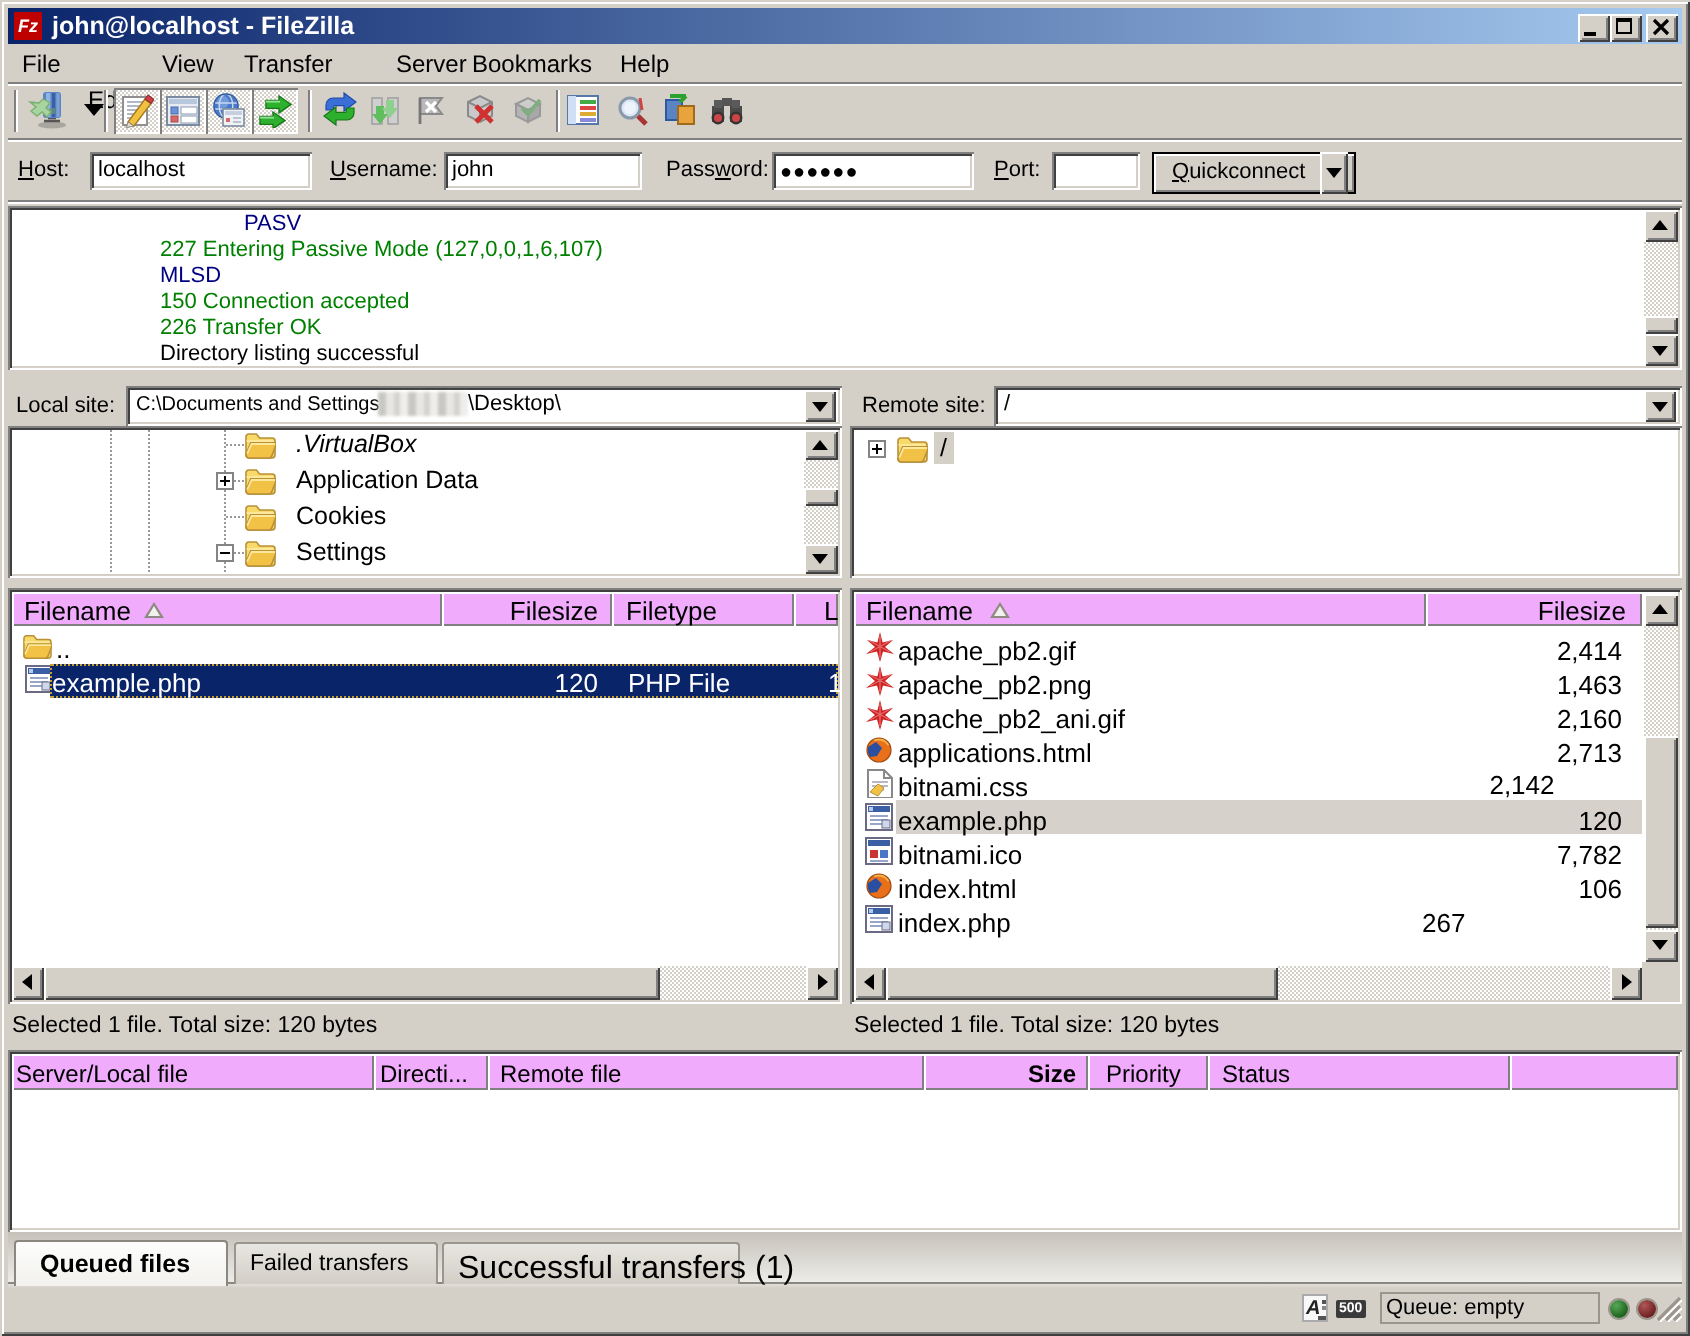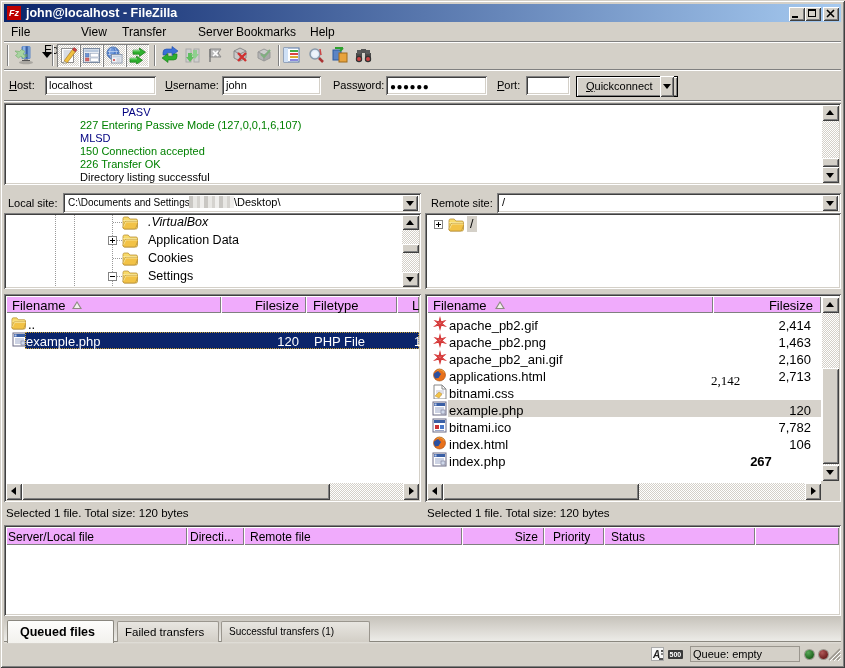--- a/index.html
+++ b/index.html
@@ -433,42 +433,42 @@
       <div class="lbl" style="left:284px; top:37px; width:100px; text-align:right;">2,160</div>
       <svg class="abs" style="left:5px; top:52px;" width="15" height="15" viewBox="0 0 15 15">
           <use href="#htmlball"></use>
         </svg>
       <span class="lbl" style="left:22px; top:54px;">applications.html</span>
       <div class="lbl" style="left:284px; top:54px; width:100px; text-align:right;">2,713</div>
       <svg class="abs" style="left:5px; top:69px;" width="15" height="15" viewBox="0 0 15 15">
           <use href="#csspage"></use>
         </svg>
       <span class="lbl" style="left:22px; top:71px;">bitnami.css</span>
-      <div class="lbl" style="left:284px; top:58px; width:100px; text-align:left;font-family:Liberation Serif, serif;">2,142</div>
+      <div class="lbl" style="left:284px; top:70px; width:100px; text-align:center;">2,142</div>
       <div class="abs" style="left:21px; top:85px; width:373px; height:17px; background:#D6D2CB;"></div>
       <svg class="abs" style="left:5px; top:86px;" width="15" height="15" viewBox="0 0 15 15">
           <use href="#phpfile"></use>
         </svg>
       <span class="lbl" style="left:22px; top:88px;">example.php</span>
       <div class="lbl" style="left:284px; top:88px; width:100px; text-align:right;">120</div>
       <svg class="abs" style="left:5px; top:103px;" width="15" height="15" viewBox="0 0 15 15">
           <use href="#icofile"></use>
         </svg>
       <span class="lbl" style="left:22px; top:105px;">bitnami.ico</span>
       <div class="lbl" style="left:284px; top:105px; width:100px; text-align:right;">7,782</div>
       <svg class="abs" style="left:5px; top:120px;" width="15" height="15" viewBox="0 0 15 15">
           <use href="#htmlball"></use>
         </svg>
       <span class="lbl" style="left:22px; top:122px;">index.html</span>
       <div class="lbl" style="left:284px; top:122px; width:100px; text-align:right;">106</div>
       <svg class="abs" style="left:5px; top:137px;" width="15" height="15" viewBox="0 0 15 15">
           <use href="#phpfile"></use>
         </svg>
       <span class="lbl" style="left:22px; top:139px;">index.php</span>
-      <div class="lbl" style="left:284px; top:139px; width:100px; text-align:center;font-weight:bold;">267</div>
+      <div class="lbl" style="left:284px; top:139px; width:100px; text-align:left;">267</div>
     </div>
 
     <div class="abs checker" style="left:397px; top:3px; width:17px; height:184px;">
       <div class="abs raised" style="left:0; top:0; width:17px; height:16px;">
         <div class="tri" style="left:4px; top:5px; border-left:4px solid transparent; border-right:4px solid transparent; border-bottom:5px solid #000;"></div>
       </div>
       <div class="abs raised" style="left:0; top:71px; width:17px; height:96px;"></div>
       <div class="abs raised" style="left:0; top:168px; width:17px; height:16px;">
         <div class="tri" style="left:4px; top:5px; border-left:4px solid transparent; border-right:4px solid transparent; border-top:5px solid #000;"></div>
       </div>
@@ -496,21 +496,21 @@
       <div class="abs raised1" style="left:0; top:0; width:181px; height:18px;">
           <span class="lbl" style="left:2px; top:3px;">Server/Local file</span>
         </div>
       <div class="abs raised1" style="left:181px; top:0; width:57px; height:18px;">
           <span class="lbl" style="left:3px; top:3px;">Directi...</span>
         </div>
       <div class="abs raised1" style="left:238px; top:0; width:218px; height:18px;">
           <span class="lbl" style="left:6px; top:3px;">Remote file</span>
         </div>
       <div class="abs raised1" style="left:456px; top:0; width:82px; height:18px;">
-          <span class="lbl" style="right:6px; top:3px;">Size</span>
+          <span class="lbl" style="right:6px; top:3px;font-weight:bold;">Size</span>
         </div>
       <div class="abs raised1" style="left:538px; top:0; width:60px; height:18px;">
           <span class="lbl" style="left:9px; top:3px;">Priority</span>
         </div>
       <div class="abs raised1" style="left:598px; top:0; width:151px; height:18px;">
           <span class="lbl" style="left:7px; top:3px;">Status</span>
         </div>
       <div class="abs raised1" style="left:749px; top:0; width:84px; height:18px;"></div>
     </div>
   </div>
@@ -518,21 +518,21 @@
 
 <div class="abs" id="tabs" style="left:4px; top:616px; width:837px; height:28px; background:linear-gradient(#C6C2BA,#ECEBE7 88%,#D4D0C8);">
   <div class="abs" style="left:0px; top:25px; width:837px; height:1px; background:#8A877F;"></div>
   <div class="abs" style="left:3px; top:4px; width:107px; height:23px; background:linear-gradient(#FDFDFC,#F2F1ED); border:1px solid #8A877F; border-bottom:none; border-radius:2px 2px 0 0;">
     <span class="lbl" style="left:12px; top:4px; font-weight:bold; font-size:12.5px;">Queued files</span>
   </div>
   <div class="abs" style="left:113px; top:5px; width:102px; height:21px; background:linear-gradient(#E8E6E1,#D2CEC6); border:1px solid #9A968E; border-bottom:none; border-radius:2px 2px 0 0;padding-left:39px;">
     <span class="lbl" style="left:7px; top:4px; font-size:11.5px;">Failed transfers</span>
   </div>
   <div class="abs" style="left:217px; top:5px; width:149px; height:21px; background:linear-gradient(#E8E6E1,#D2CEC6); border:1px solid #9A968E; border-bottom:none; border-radius:2px 2px 0 0;">
-    <span class="lbl" style="left:7px; top:4px; font-size:10px;">Successful transfers (1)</span>
+    <span class="lbl" style="left:7px; top:4px; font-size:16px;">Successful transfers (1)</span>
   </div>
 </div>
 
 <div class="abs" id="statusbar" style="left:4px; top:644px; width:837px; height:20px;">
   <div class="abs" style="left:647px; top:3px; width:13px; height:14px; background:#f8f8f8; border:1px solid #aaa;">
     <span class="lbl" style="left:1px; top:1px; font-size:10px; font-style:italic; font-weight:bold; color:#222;">A</span>
     <div class="abs" style="left:9px; top:2px; width:2px; height:2px; background:#555;"></div>
     <div class="abs" style="left:9px; top:5px; width:2px; height:2px; background:#888;"></div>
     <div class="abs" style="left:7px; top:10px; width:4px; height:1.5px; background:#555;"></div>
   </div>

